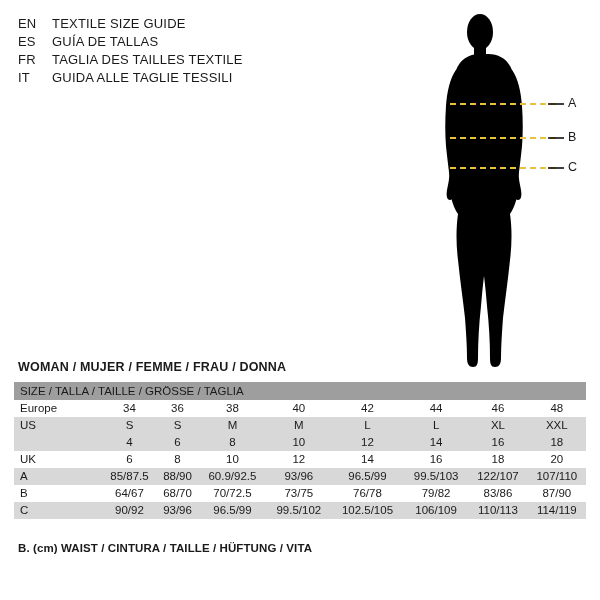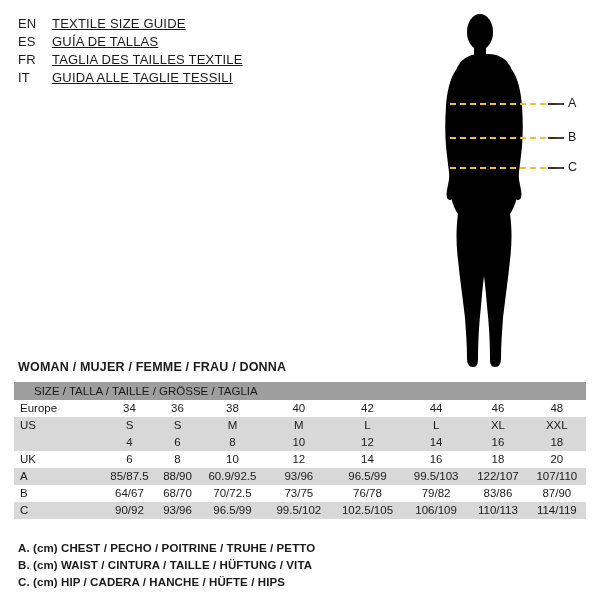--- a/index.html
+++ b/index.html
@@ -37,21 +37,20 @@
     letter-spacing: 0.2px;
   }
   .lang-code {
     width: 34px;
     flex: 0 0 34px;
     color: #1a1a1a;
   }
   .lang-text {
     color: #1a1a1a;
     white-space: nowrap;
-    text-decoration: underline;
   }
 
   
   .figure-wrap {
     position: absolute;
     left: 420px;
     top: 8px;
     width: 170px;
     height: 368px;
   }
@@ -80,21 +79,21 @@
     padding: 0;
     height: 17px;
     line-height: 17px;
     text-align: center;
     font-weight: normal;
   }
   .size-table .hdr-row td {
     background: #9e9e9e;
     color: #1a1a1a;
     text-align: left;
-    padding-left: 20px;
+    padding-left: 6px;
     font-size: 11.5px;
     height: 18px;
     line-height: 18px;
   }
   .size-table tbody tr.shade td {
     background: #d8d8d8;
   }
   .size-table tbody tr.plain td {
     background: #ffffff;
   }
@@ -309,18 +308,16 @@
         <td>99.5/102</td>
         <td>102.5/105</td>
         <td>106/109</td>
         <td>110/113</td>
         <td>114/119</td>
       </tr>
     </tbody>
   </table>
 
   <div class="legend">
-    <div class="legend-line">A. (cm) CHEST / PECHO / POITRINE / TRUHE / PETTO</div>
     <div class="legend-line">B. (cm) WAIST / CINTURA / TAILLE / HÜFTUNG / VITA</div>
-    <div class="legend-line">C. (cm) HIP / CADERA / HANCHE / HÜFTE / HIPS</div>
   </div>
 
 </div>
 
 </body></html>

